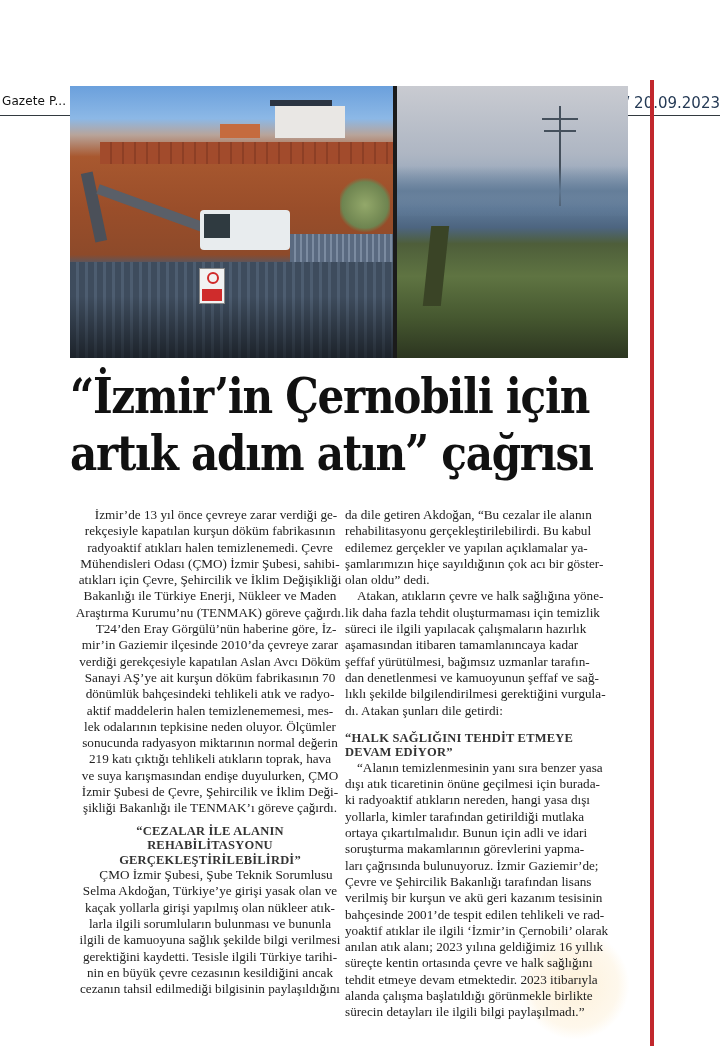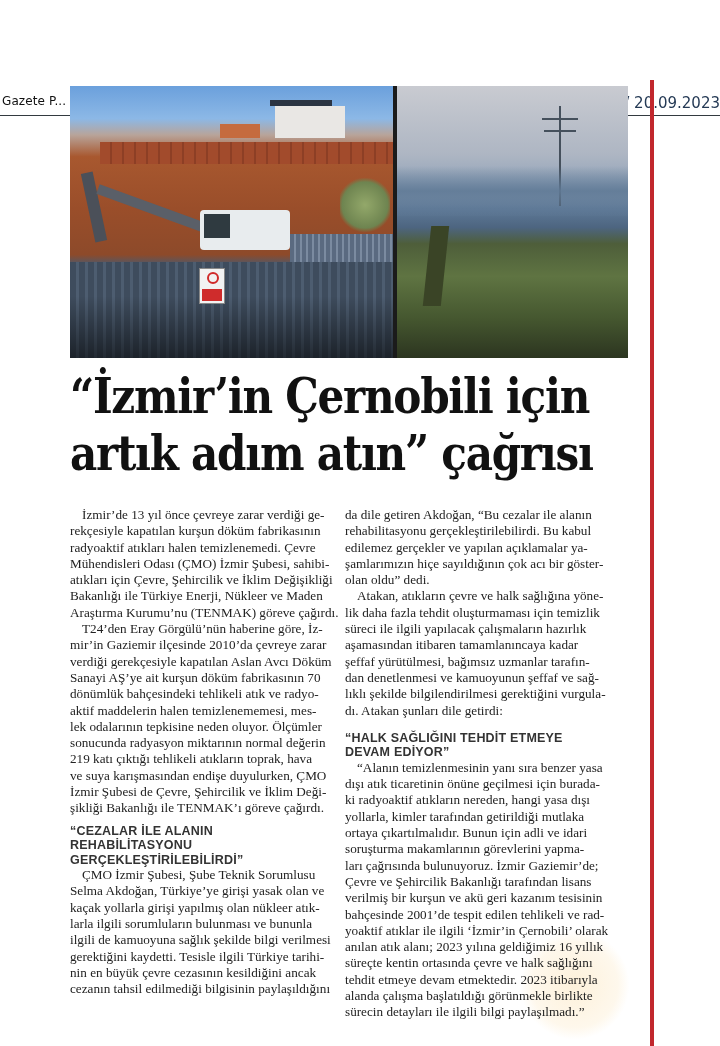--- a/index.html
+++ b/index.html
@@ -39,25 +39,25 @@
     .pylon-arm { position: absolute; left: 145px; top: 32px; width: 36px; height: 2px; background: #45505c; }
     .pylon-arm2 { position: absolute; left: 147px; top: 44px; width: 32px; height: 2px; background: #45505c; }
     .haze { position: absolute; left: 0; top: 80px; width: 231px; height: 50px; background: linear-gradient(180deg, rgba(100,125,155,0.0), rgba(96,122,150,0.9), rgba(96,122,150,0.2)); }
     .ditch { position: absolute; left: 30px; top: 140px; width: 18px; height: 80px; background: #3a4426; transform: skewX(-6deg); }
 
     .headline { position: absolute; left: 70px; top: 368px; width: 560px; font-family: "DejaVu Serif", serif; font-weight: bold; color: #111;
       font-size: 49px; line-height: 57px; letter-spacing: -1.5px; text-align: center; transform: scaleX(0.86); transform-origin: left top; width: 650px; }
     .headline .line { display: block; white-space: nowrap; text-align: left; }
 
     .col { position: absolute; top: 507px; font-family: "Liberation Serif", serif; font-size: 13.2px; line-height: 16.3px; color: #222; text-align: left; }
-    .col.c1 { left: 70px; width: 280px; }
+    .col.c1 { left: 70px; width: 280px; text-align: center; }
     .col.c2 { left: 345px; width: 285px; }
     .col .l { display: block; white-space: nowrap; }
     .col .ind { padding-left: 12px; }
-    .col h3 { font-family: Liberation Sans, sans-serif; font-weight: bold; font-size: 12.5px; line-height: 14.5px; color: #333; letter-spacing: 0.2px; margin: 0; }
+    .col h3 { font-family: Liberation Serif, serif; font-weight: bold; font-size: 12.5px; line-height: 14.5px; color: #333; letter-spacing: 0.2px; margin: 0; }
     .gap { height: 7px; }
     .watermark { position: absolute; left: 520px; top: 930px; width: 110px; height: 110px; border-radius: 50%;
       background: radial-gradient(circle, rgba(250,215,150,0.35) 0%, rgba(250,215,150,0.18) 55%, rgba(255,255,255,0) 70%); }
   </style>
 </head>
 <body>
 
 <div class="topbar">
   <span class="left">Gazete P...</span>
   <span class="right">Gazete Pencere (Online Gazete) / Sayfa: 6 / 20.09.2023</span>

